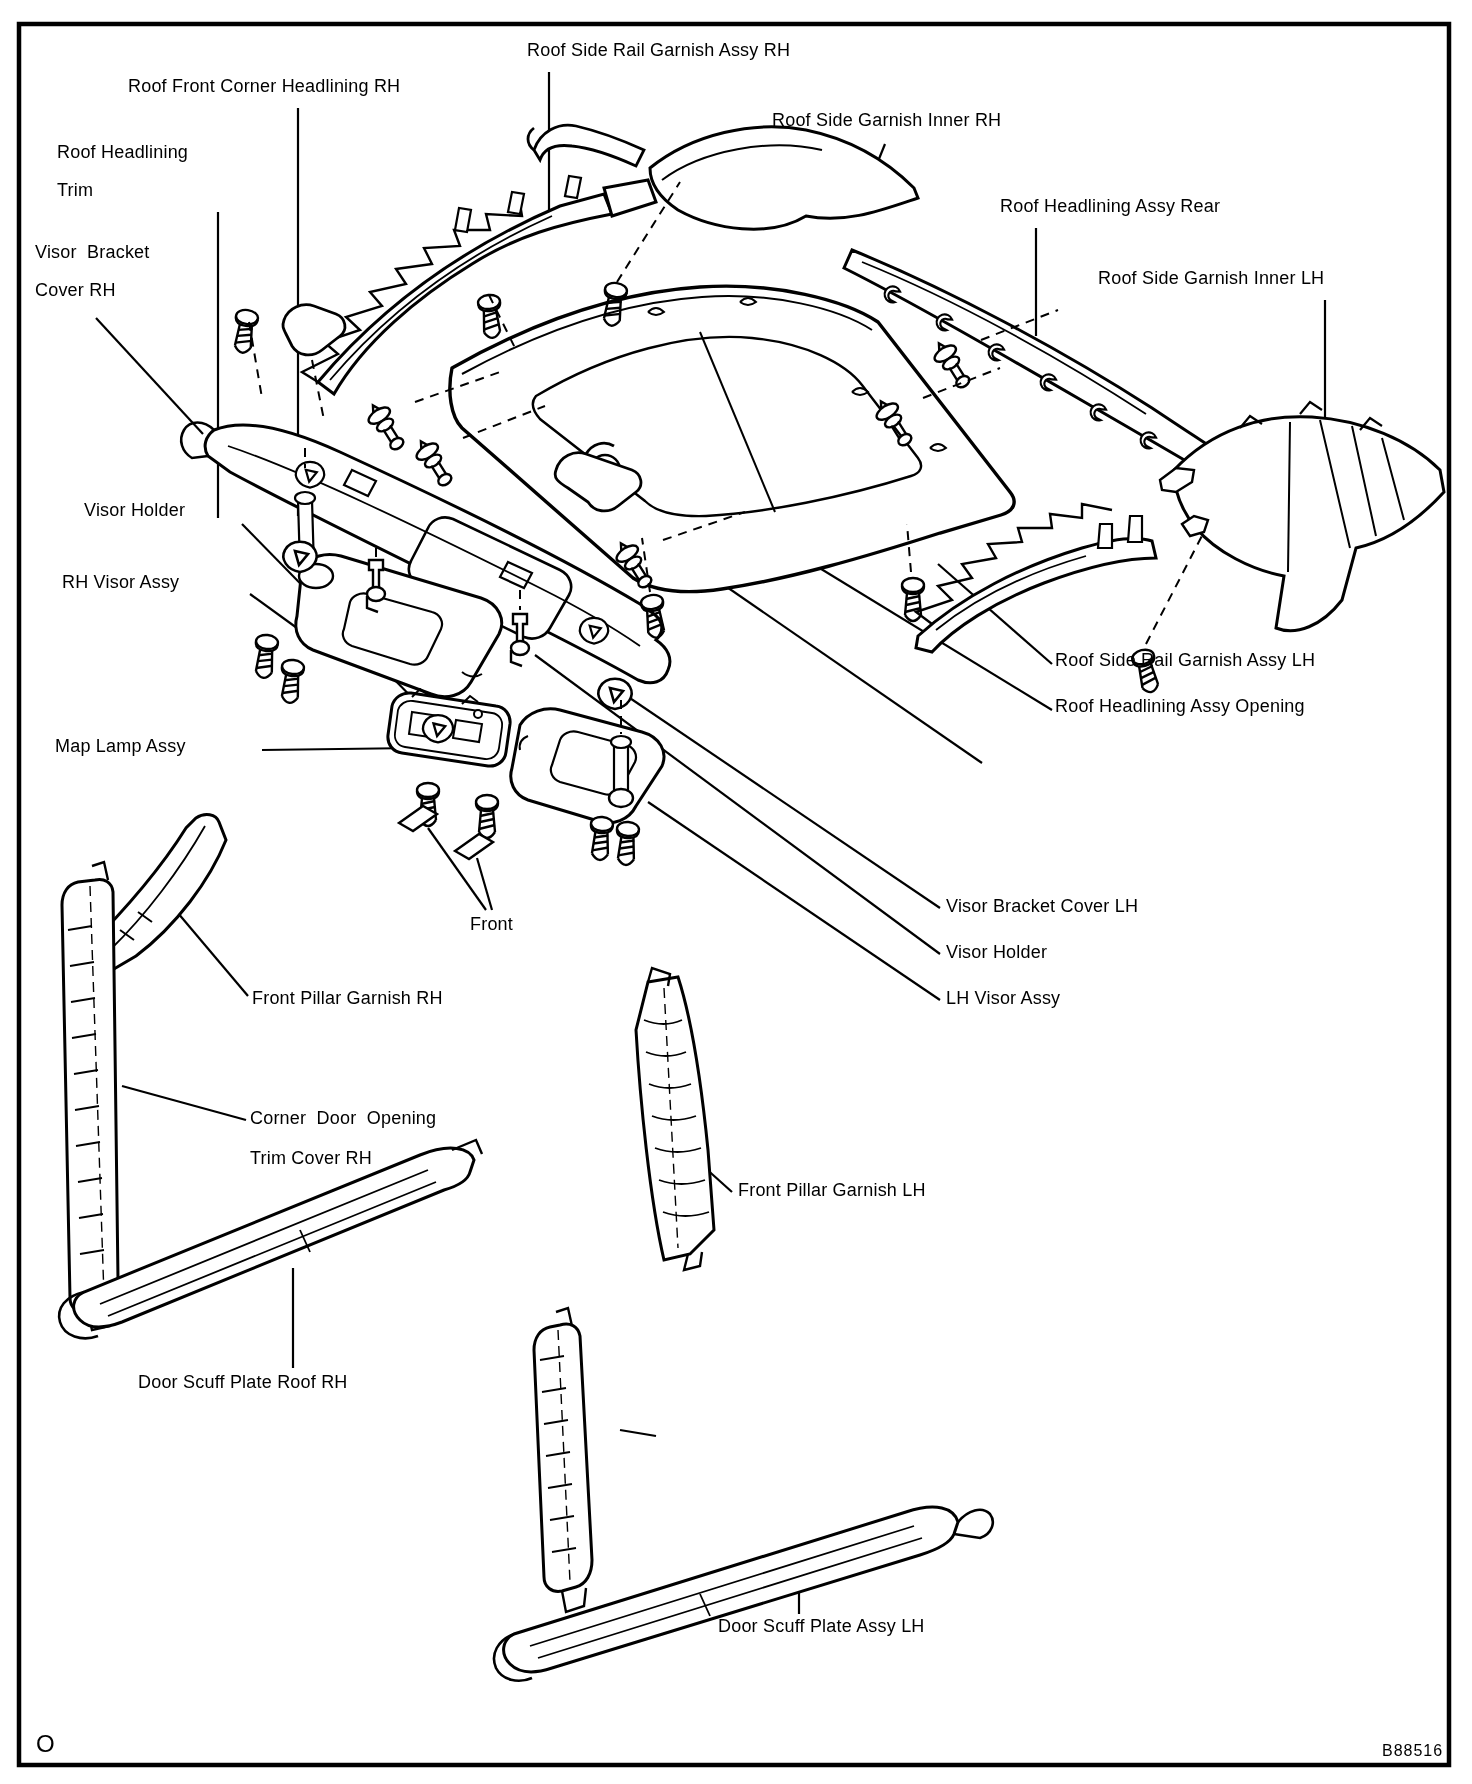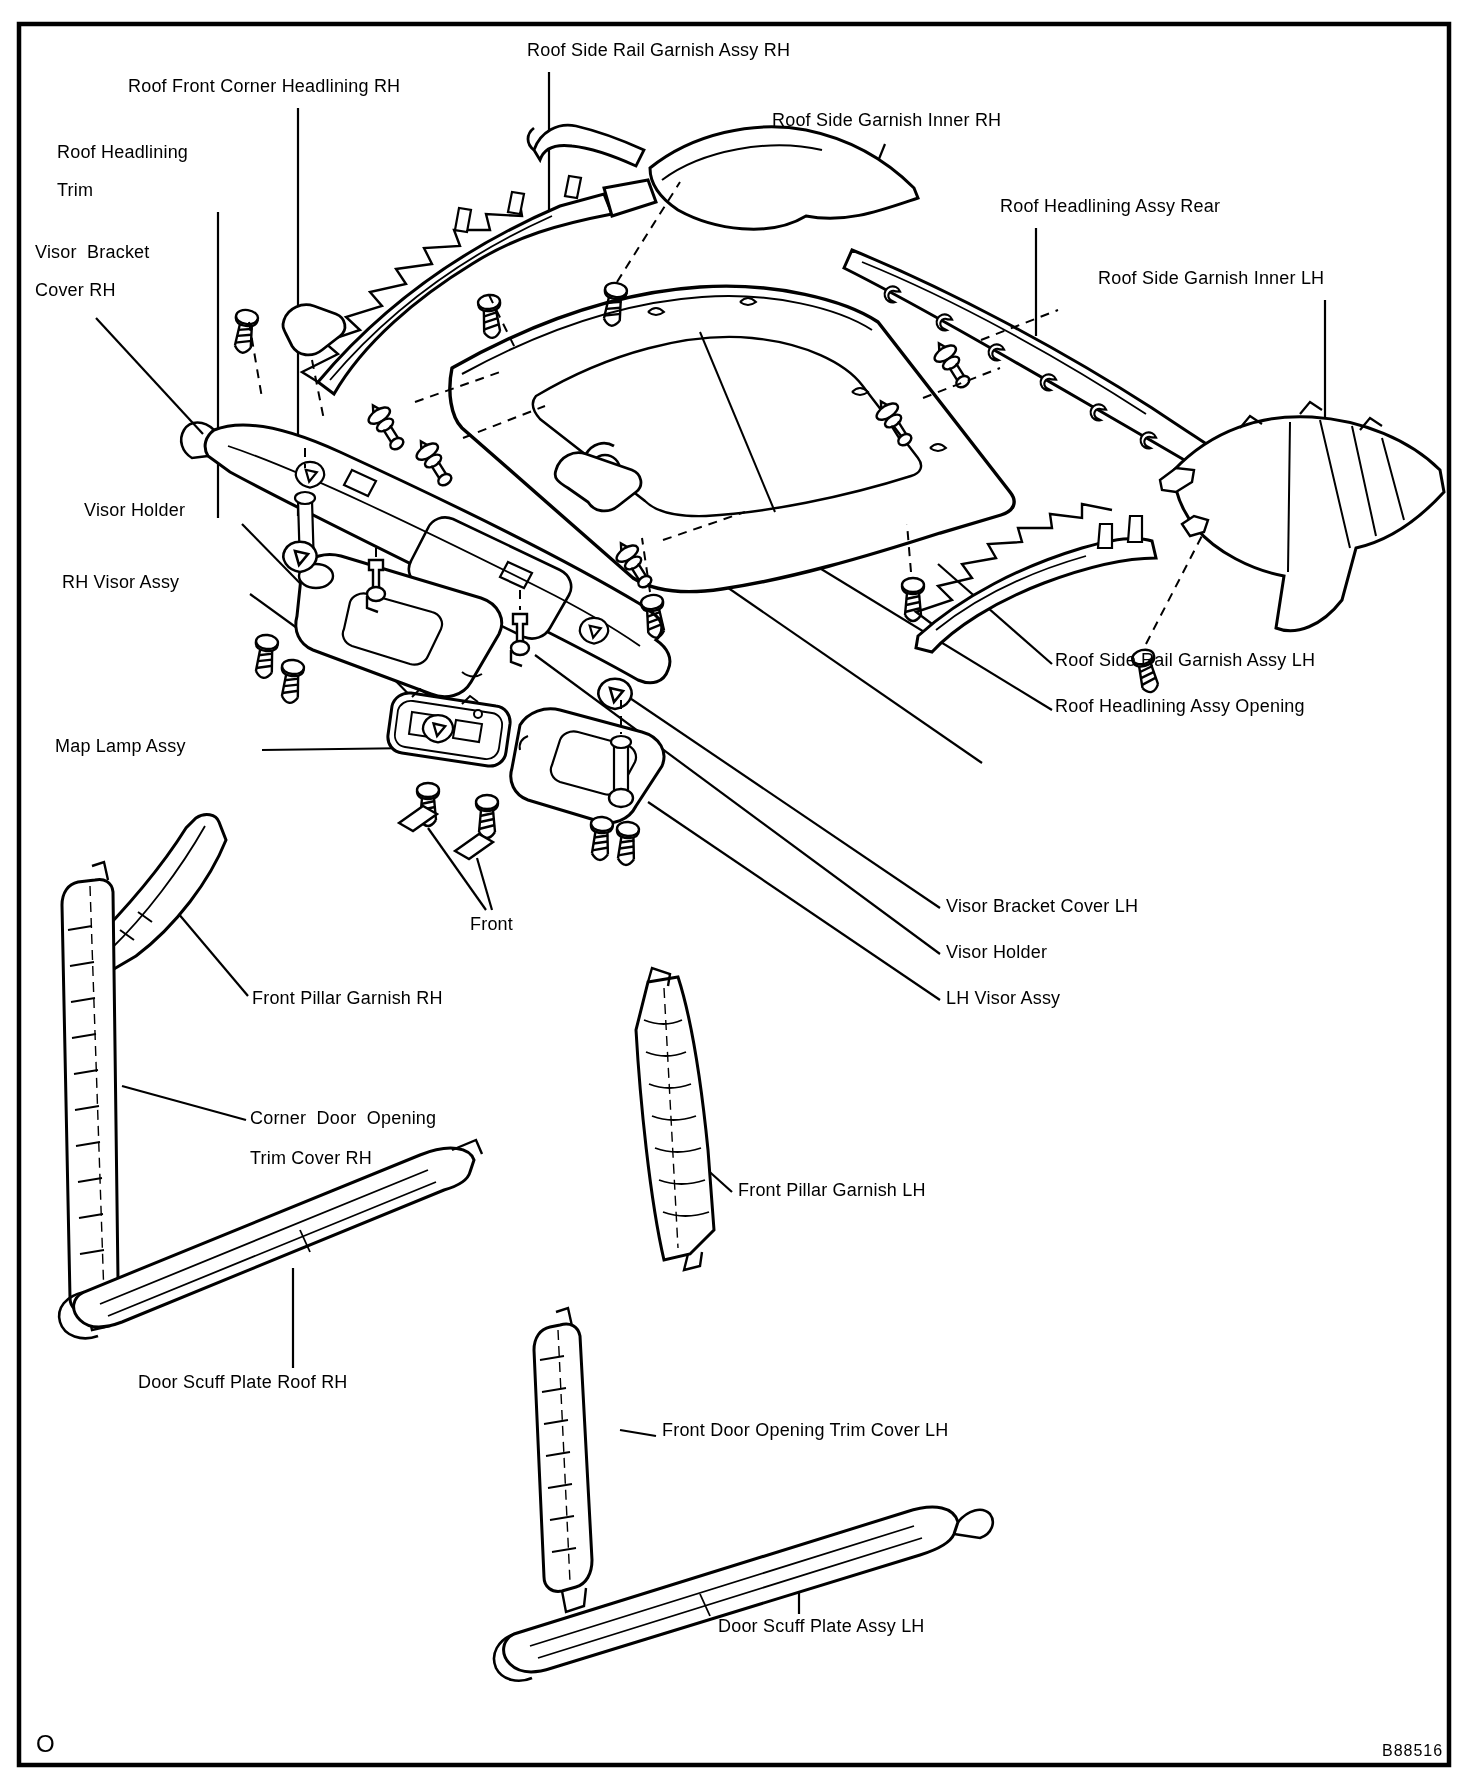--- a/index.html
+++ b/index.html
@@ -298,18 +298,17 @@
   <div class="label" style="left:1055px;top:696px">Roof Headlining Assy Opening</div>
   <div class="label" style="left:470px;top:914px">Front</div>
   <div class="label" style="left:946px;top:896px">Visor Bracket Cover LH</div>
   <div class="label" style="left:946px;top:942px">Visor Holder</div>
   <div class="label" style="left:946px;top:988px">LH Visor Assy</div>
   <div class="label" style="left:252px;top:988px">Front Pillar Garnish RH</div>
   <div class="label" style="left:250px;top:1108px">Corner  Door  Opening</div>
   <div class="label" style="left:250px;top:1148px">Trim Cover RH</div>
   <div class="label" style="left:738px;top:1180px">Front Pillar Garnish LH</div>
   <div class="label" style="left:138px;top:1372px">Door Scuff Plate Roof RH</div>
-  <div class="label" style="left:662px;top:1420px">Front Door Opening Trim Cover LH</div>
   <div class="label" style="left:718px;top:1616px">Door Scuff Plate Assy LH</div>
 
   <div class="label small" style="left:36px;top:1730px">O</div>
   <div class="label code" style="left:1382px;top:1742px">B88516</div>
 </div>
 
 </body></html>

